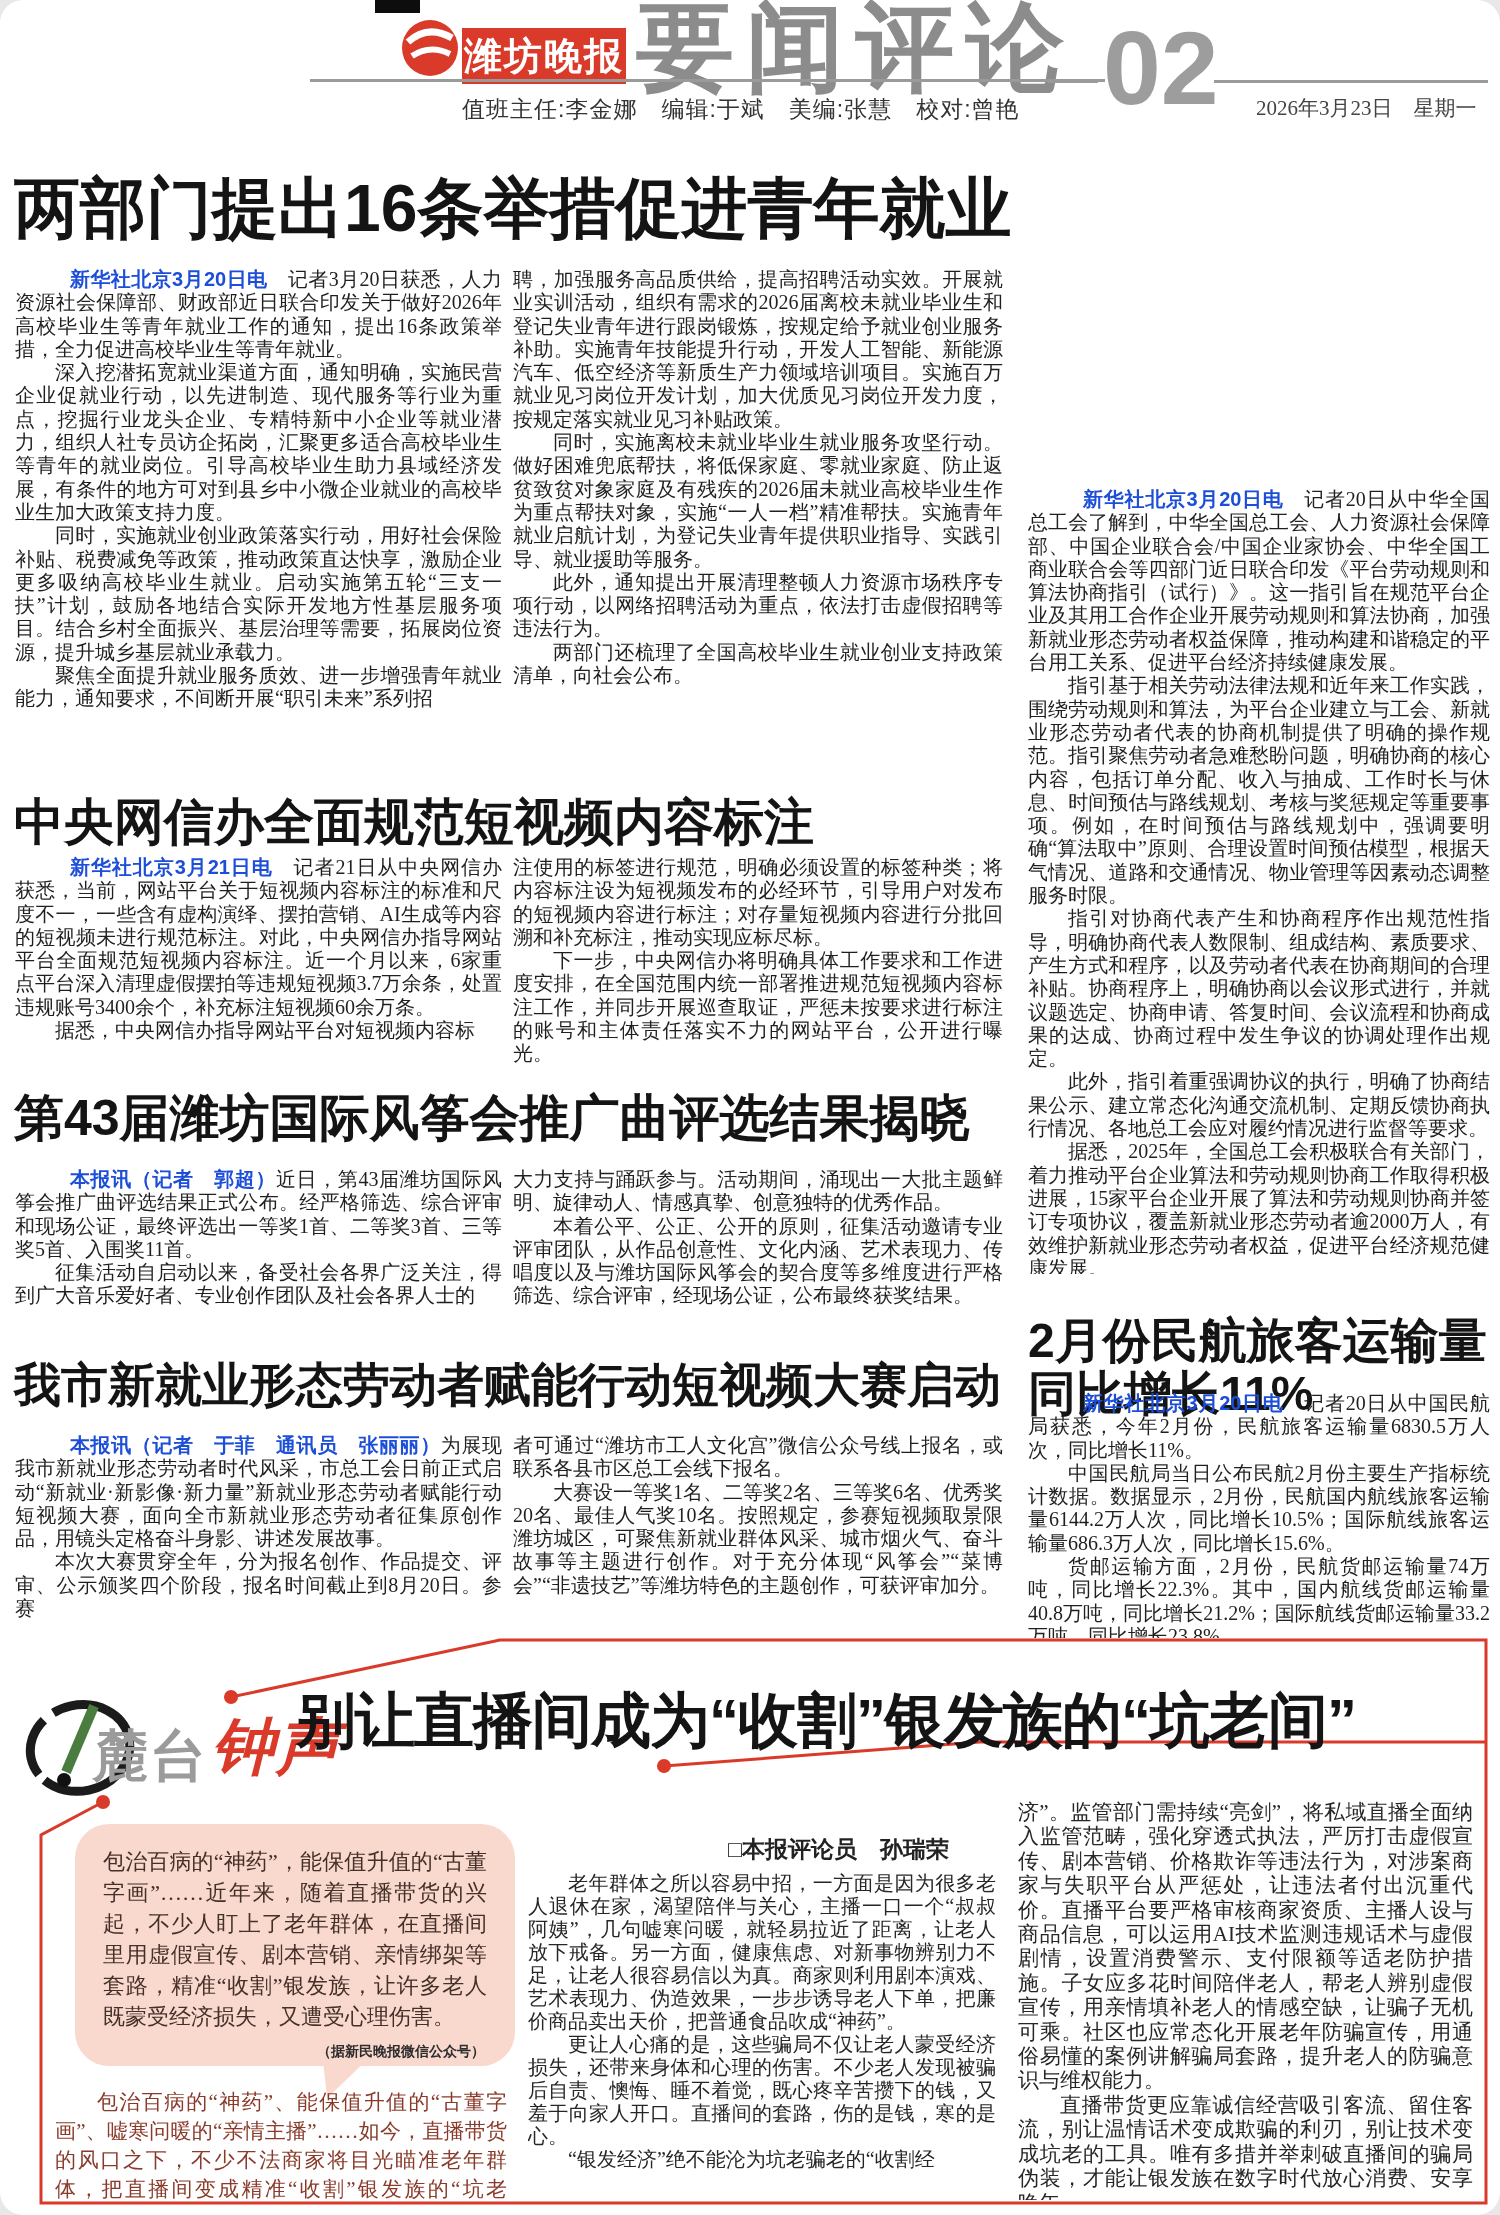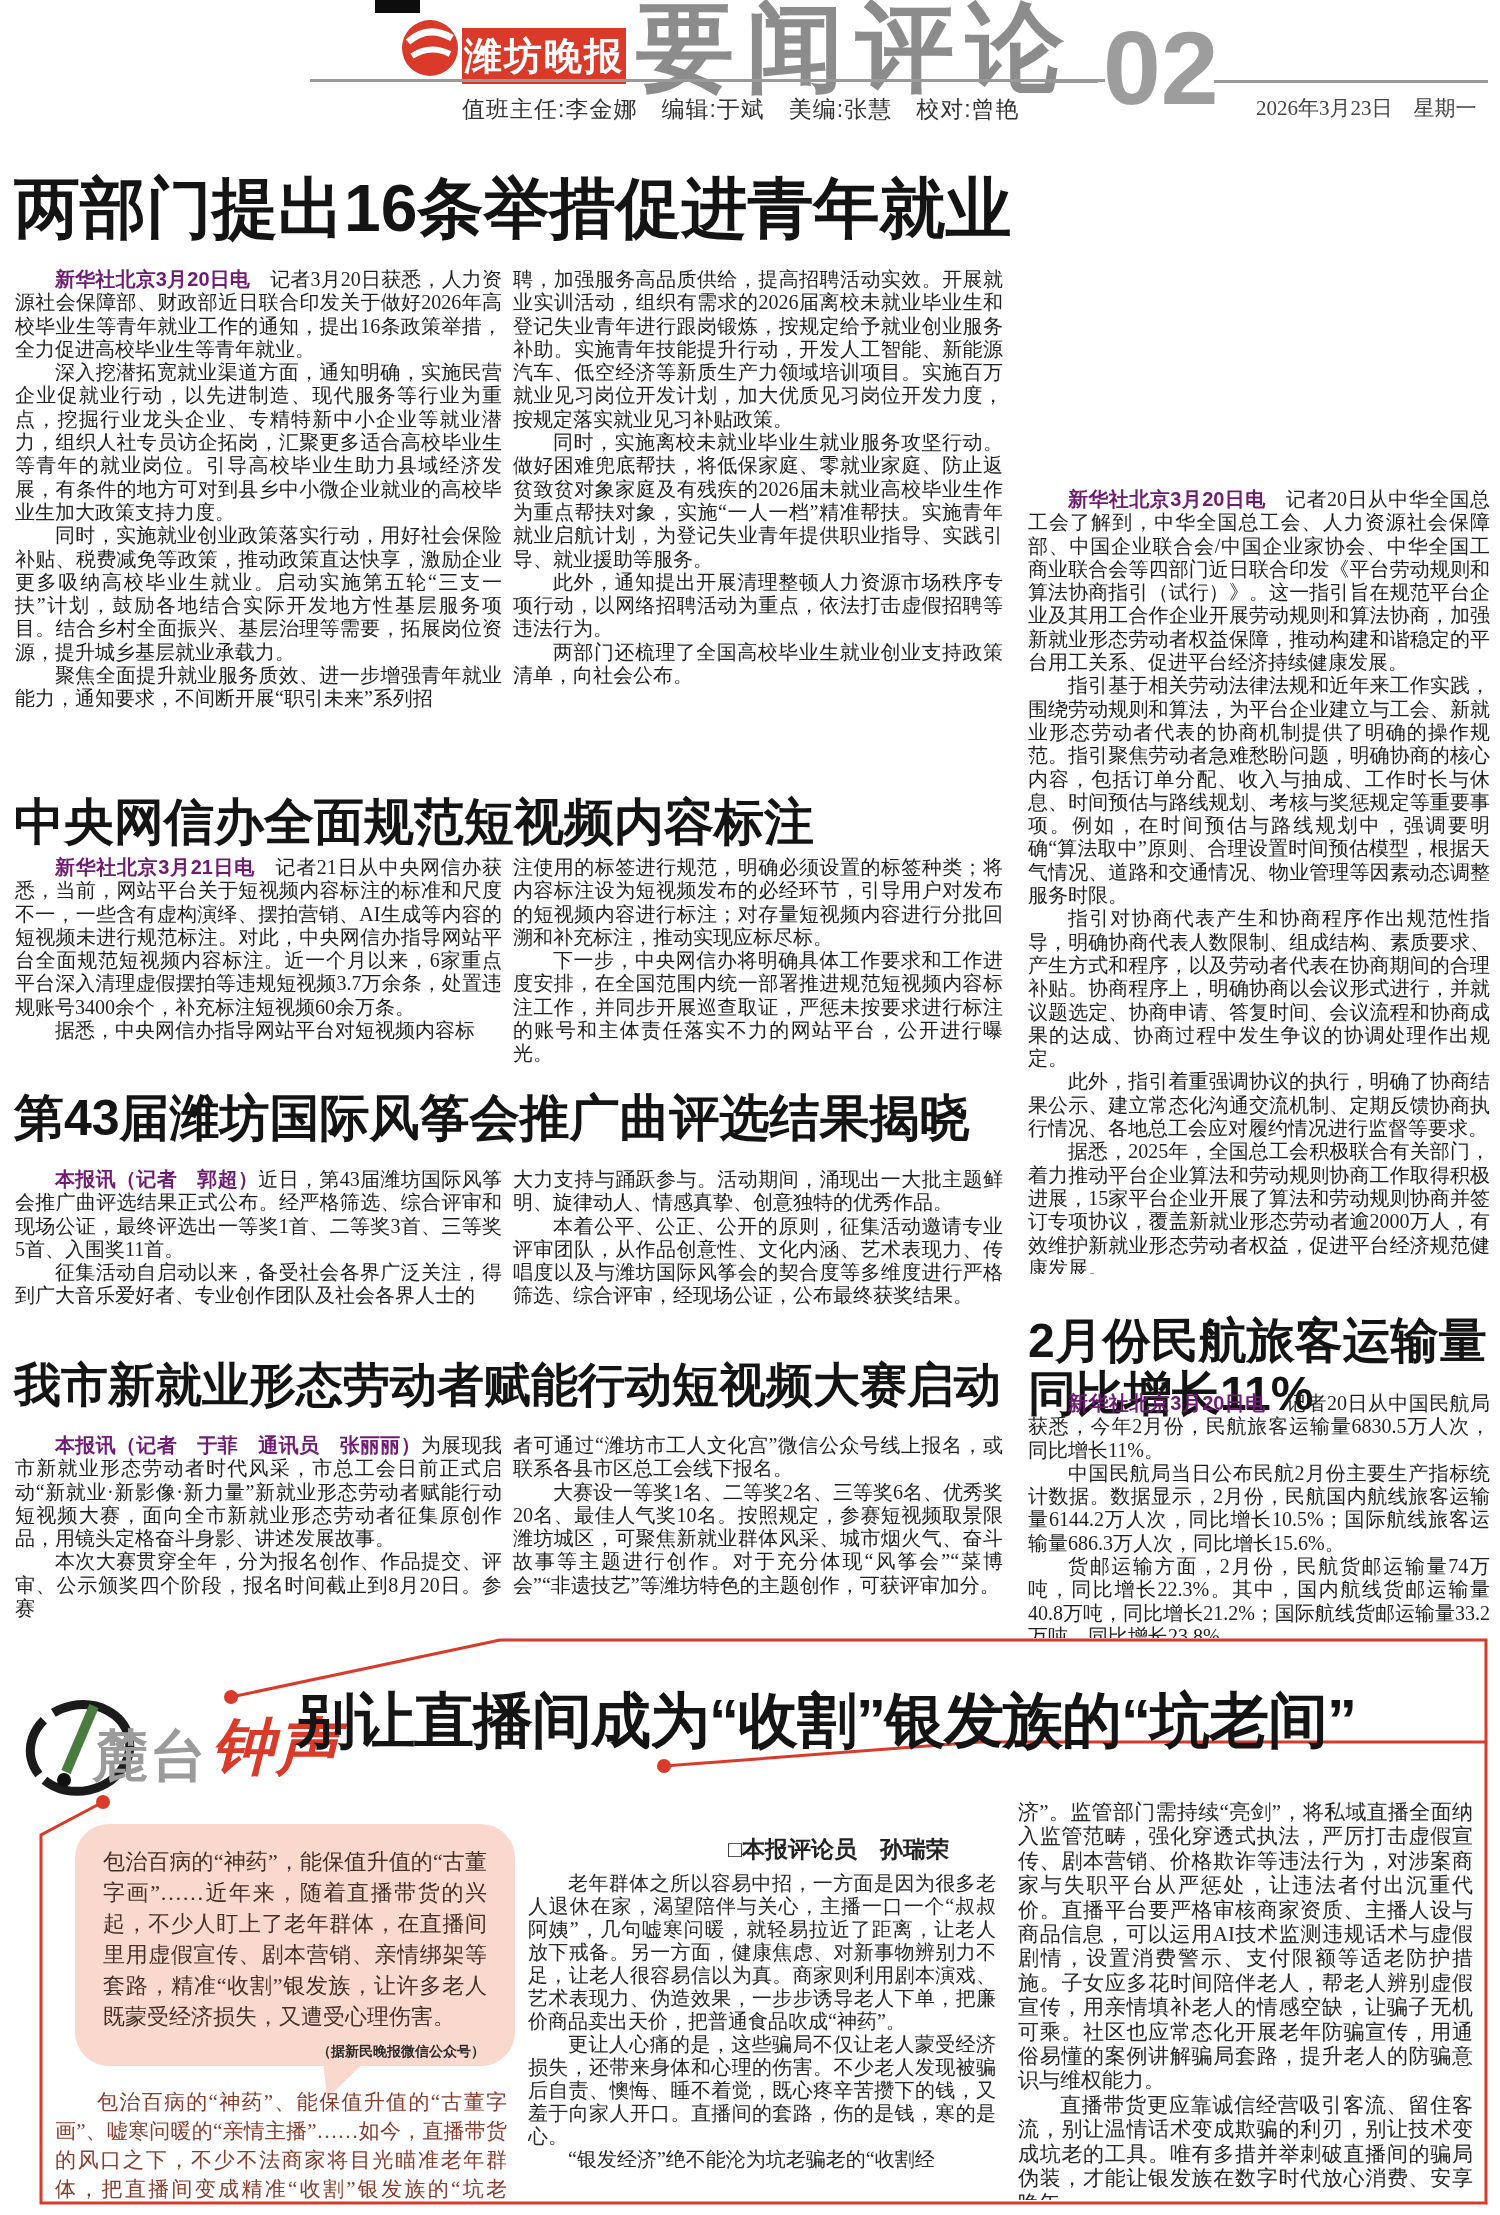--- a/index.html
+++ b/index.html
@@ -1,23 +1,23 @@
 <!DOCTYPE html>
 <html style="--red: #d93a2a; --pink: #f9d8ce;"><head>
 <meta charset="utf-8">
 <style>
   html,body{margin:0;padding:0;background:#e8e8e8;}
   #page{position:relative;width:1500px;height:2215px;background:#ffffff;margin:0 auto;overflow:hidden;
-        font-family:"Liberation Serif","DejaVu Serif",serif;color:#222;}
+        font-family:"Liberation Serif","DejaVu Serif",serif;color:#222;border-radius:23px;}
   .abs{position:absolute;}
   .hl{font-family:"Liberation Sans","DejaVu Sans",sans-serif;font-weight:900;color:#141414;line-height:1.2;}
   .bodycol{font-size:20px;line-height:23.3px;text-align:justify;color:#1f1f1f;overflow:hidden;z-index:2;}
   .bodycol p{margin:0;text-indent:2em;}
   .bodycol p.cont{text-indent:0;}
-  .lead{font-family:"Liberation Sans","DejaVu Sans",sans-serif;font-weight:700;color:#701a75;}
+  .lead{font-family:"Liberation Sans","DejaVu Sans",sans-serif;font-weight:700;color:#1d4ed8;margin-left:15px;}
   .sans{font-family:"Liberation Sans","DejaVu Sans",sans-serif;text-align:center;}
   .serif{font-family:"Liberation Serif","DejaVu Serif",serif;}
   .rule{background:#9a9a9a;height:3px;}
   
   .kcol{font-size:20px;line-height:23px;text-align:justify;color:#262626;overflow:hidden;z-index:2;}
   .kcol p{margin:0;text-indent:2em;}
   .kcol p.cont{text-indent:0;}
   #bubble{background:var(--pink,#f9d8ce);border-radius:34px;z-index:2;}
   #bubble .btxt{padding:22px 28px 0 28px;font-size:22px;line-height:31px;text-align:justify;color:#433028;}
   #bubble .bsrc{padding:4px 30px 0 0;font-size:14px;line-height:31px;text-align:right;font-weight:700;color:#2d2d2d;}

